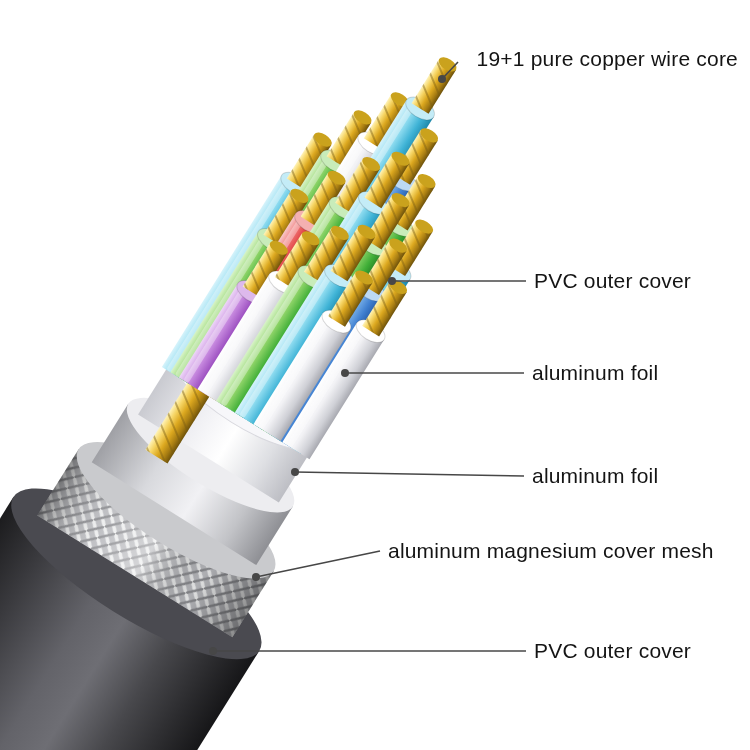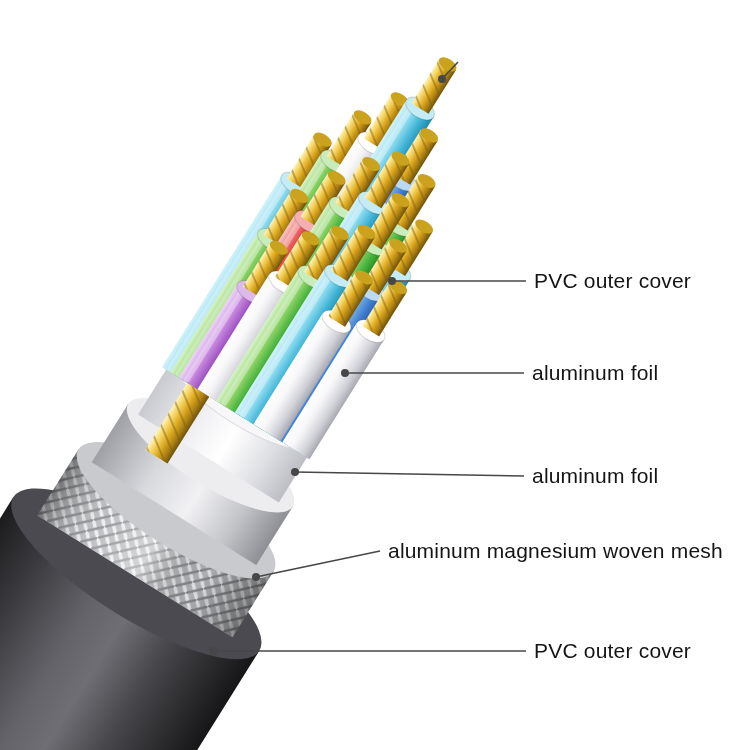--- a/index.html
+++ b/index.html
@@ -284,19 +284,20 @@
       <path d="M345,373 L524,373" fill="none"></path>
       <circle cx="295" cy="472" r="4" stroke="none"></circle>
       <path d="M295,472 L524,476" fill="none"></path>
       <circle cx="256" cy="577" r="4" stroke="none"></circle>
       <path d="M256,577 L380,551" fill="none"></path>
       <circle cx="213" cy="651" r="4" stroke="none"></circle>
       <path d="M213,651 L526,651" fill="none"></path>
     </g>
   </svg>
 
+  <div class="label" style="right:12px;top:45px">19+1 pure copper wire core</div>
   <div class="label" style="left:534px;top:267px">PVC outer cover</div>
   <div class="label" style="left:532px;top:359px">aluminum foil</div>
   <div class="label" style="left:532px;top:462px">aluminum foil</div>
-  <div class="label" style="left:388px;top:537px">aluminum magnesium woven mesh</div>
+  <div class="label" style="left:388px;top:537px">aluminum magnesium cover mesh</div>
   <div class="label" style="left:534px;top:637px">PVC outer cover</div>
 
 </div>
 
 </body></html>

